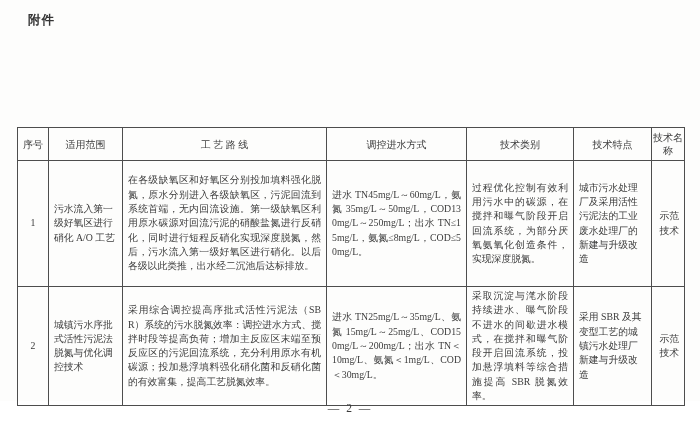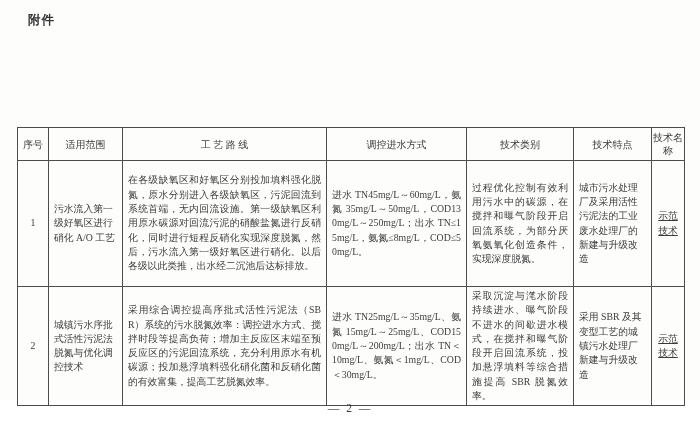--- a/index.html
+++ b/index.html
@@ -41,21 +41,21 @@
   .col-name{width:74px;}
   .col-route{width:204px;}
   .col-ind{width:140px;}
   .col-feat{width:107px;}
   .col-scope{width:78px;}
   .col-cat{width:33px;}
   tr.hdr{height:33px;}
   tr.r1{height:126px;}
   tr.r2{height:113px;}
   td.c-no{text-align:center;}
-  td.c-cat{text-align:center;padding:2px 2px;text-decoration:underline;}
+  td.c-cat{text-align:right;padding:2px 2px;}
   td.c-route,td.c-ind,td.c-feat{text-align:justify;}
   .footer-page{
     position:absolute;left:0;top:402px;width:700px;
     text-align:center;font-size:11.5px;color:#3b3b3b;letter-spacing:2px;
   }
 </style>
 </head>
 <body>
 
 <div class="page">

